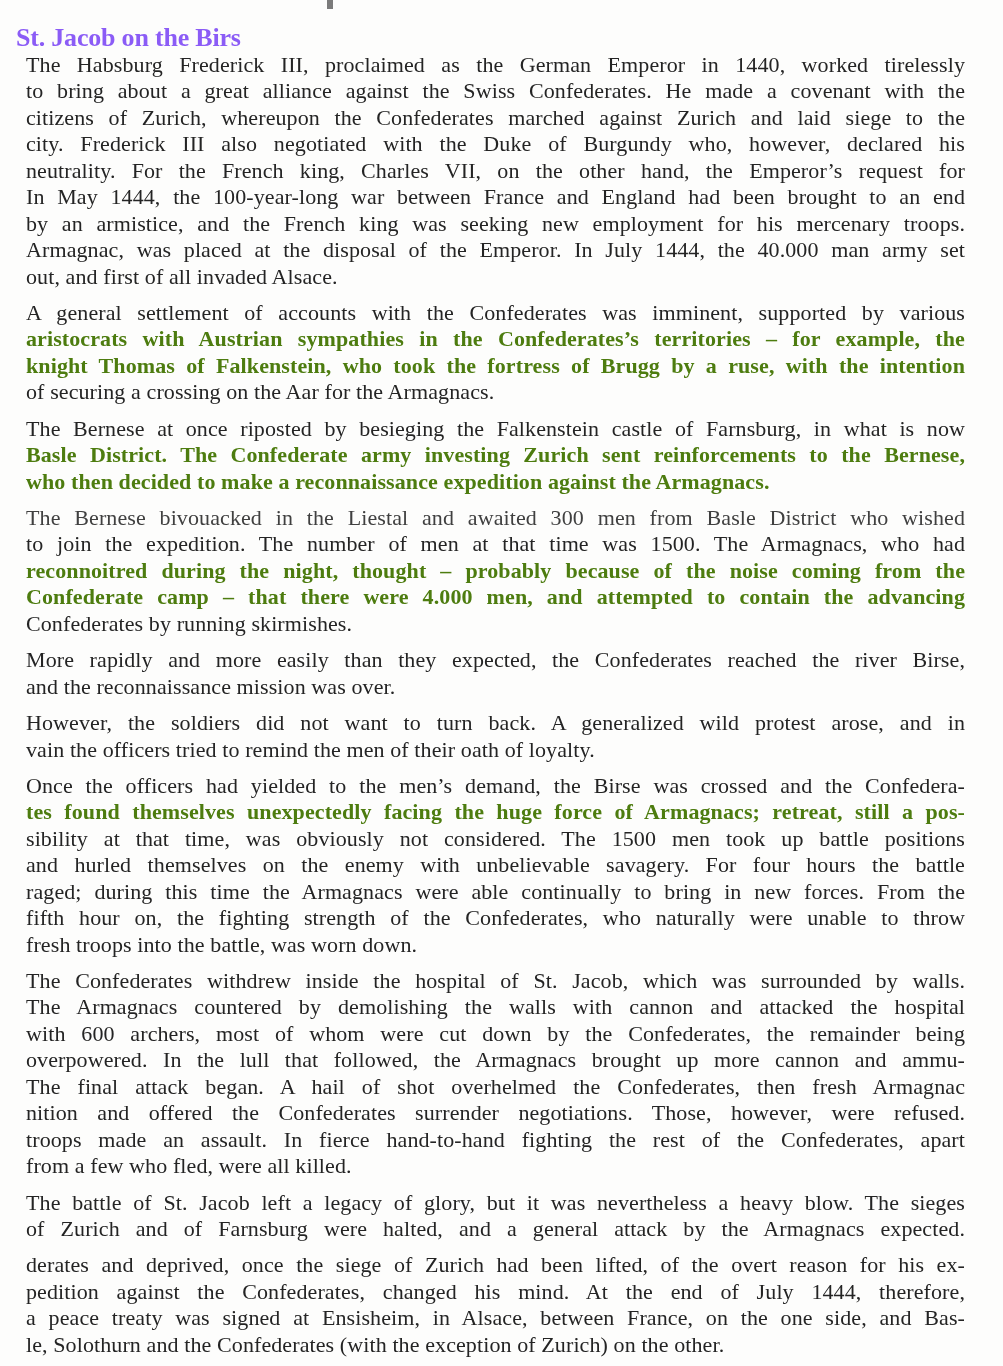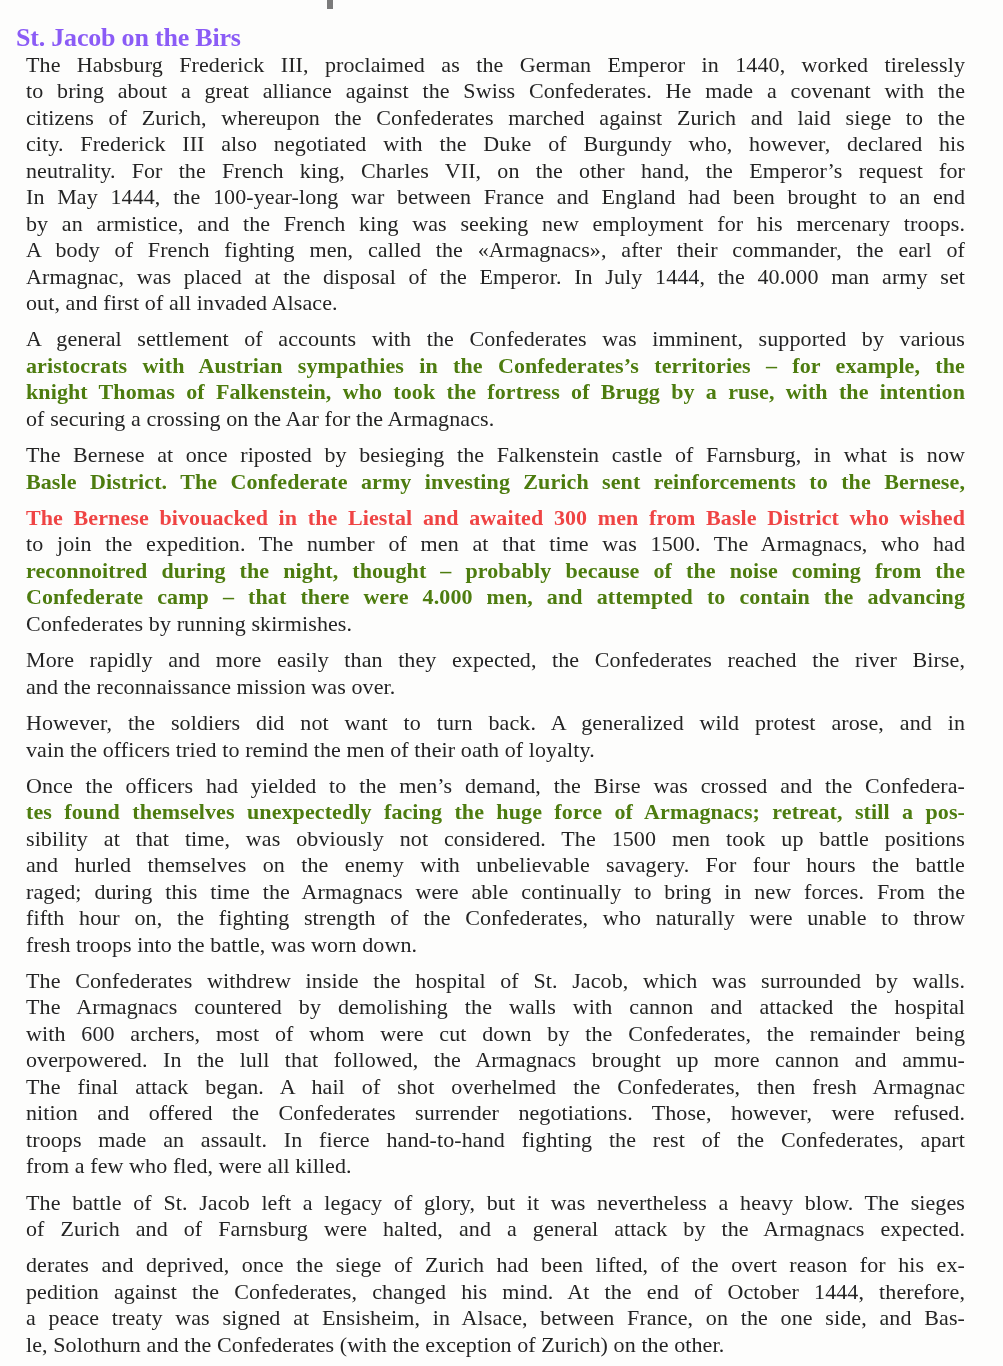--- a/index.html
+++ b/index.html
@@ -40,51 +40,51 @@
     height: 26.45px;
     overflow: hidden;
     text-align: left;
     letter-spacing: 0.1px;
   }
   .line.just {
     text-align: justify;
     text-align-last: justify;
   }
   .tone-n { color: #242424; }
-  .tone-b { color: #ef4444; font-weight: 700; }
+  .tone-b { color: #404040; font-weight: 400; }
   .tone-l { color: #4d7c0f; font-weight: bold; }
 </style>
 </head>
 <body>
 
 <div class="page">
   <div class="scan-artifact"></div>
   <h1 class="article-title">St. Jacob on the Birs</h1>
   <div class="article-body">
       <div class="para">
         <div class="line tone-n just">The Habsburg Frederick III, proclaimed as the German Emperor in 1440, worked tirelessly</div>
         <div class="line tone-n just">to bring about a great alliance against the Swiss Confederates. He made a covenant with the</div>
         <div class="line tone-n just">citizens of Zurich, whereupon the Confederates marched against Zurich and laid siege to the</div>
         <div class="line tone-n just">city. Frederick III also negotiated with the Duke of Burgundy who, however, declared his</div>
         <div class="line tone-n just">neutrality. For the French king, Charles VII, on the other hand, the Emperor’s request for</div>
         <div class="line tone-n just">In May 1444, the 100-year-long war between France and England had been brought to an end</div>
         <div class="line tone-n just">by an armistice, and the French king was seeking new employment for his mercenary troops.</div>
-        <div class="line tone-n just">A body of French fighting men, called the «Armagnacs», after their commander, the earl of</div>
         <div class="line tone-n just">Armagnac, was placed at the disposal of the Emperor. In July 1444, the 40.000 man army set</div>
         <div class="line tone-n">out, and first of all invaded Alsace.</div>
       </div>
       <div class="para">
         <div class="line tone-n just">A general settlement of accounts with the Confederates was imminent, supported by various</div>
         <div class="line tone-l just">aristocrats with Austrian sympathies in the Confederates’s territories – for example, the</div>
         <div class="line tone-l just">knight Thomas of Falkenstein, who took the fortress of Brugg by a ruse, with the intention</div>
         <div class="line tone-n">of securing a crossing on the Aar for the Armagnacs.</div>
       </div>
       <div class="para">
         <div class="line tone-n just">The Bernese at once riposted by besieging the Falkenstein castle of Farnsburg, in what is now</div>
         <div class="line tone-l just">Basle District. The Confederate army investing Zurich sent reinforcements to the Bernese,</div>
+        <div class="line tone-l">who then decided to make a reconnaissance expedition against the Armagnacs.</div>
       </div>
       <div class="para">
         <div class="line tone-b just">The Bernese bivouacked in the Liestal and awaited 300 men from Basle District who wished</div>
         <div class="line tone-n just">to join the expedition. The number of men at that time was 1500. The Armagnacs, who had</div>
         <div class="line tone-l just">reconnoitred during the night, thought – probably because of the noise coming from the</div>
         <div class="line tone-l just">Confederate camp – that there were 4.000 men, and attempted to contain the advancing</div>
         <div class="line tone-n">Confederates by running skirmishes.</div>
       </div>
       <div class="para">
         <div class="line tone-n just">More rapidly and more easily than they expected, the Confederates reached the river Birse,</div>
@@ -112,18 +112,18 @@
         <div class="line tone-n just">nition and offered the Confederates surrender negotiations. Those, however, were refused.</div>
         <div class="line tone-n just">troops made an assault. In fierce hand-to-hand fighting the rest of the Confederates, apart</div>
         <div class="line tone-n">from a few who fled, were all killed.</div>
       </div>
       <div class="para">
         <div class="line tone-n just">The battle of St. Jacob left a legacy of glory, but it was nevertheless a heavy blow. The sieges</div>
         <div class="line tone-n just">of Zurich and of Farnsburg were halted, and a general attack by the Armagnacs expected.</div>
       </div>
       <div class="para">
         <div class="line tone-n just">derates and deprived, once the siege of Zurich had been lifted, of the overt reason for his ex-</div>
-        <div class="line tone-n just">pedition against the Confederates, changed his mind. At the end of October 1444, therefore,</div>
+        <div class="line tone-n just">pedition against the Confederates, changed his mind. At the end of July 1444, therefore,</div>
         <div class="line tone-n just">a peace treaty was signed at Ensisheim, in Alsace, between France, on the one side, and Bas-</div>
         <div class="line tone-n">le, Solothurn and the Confederates (with the exception of Zurich) on the other.</div>
       </div>
     </div>
 </div>
 
 </body></html>

